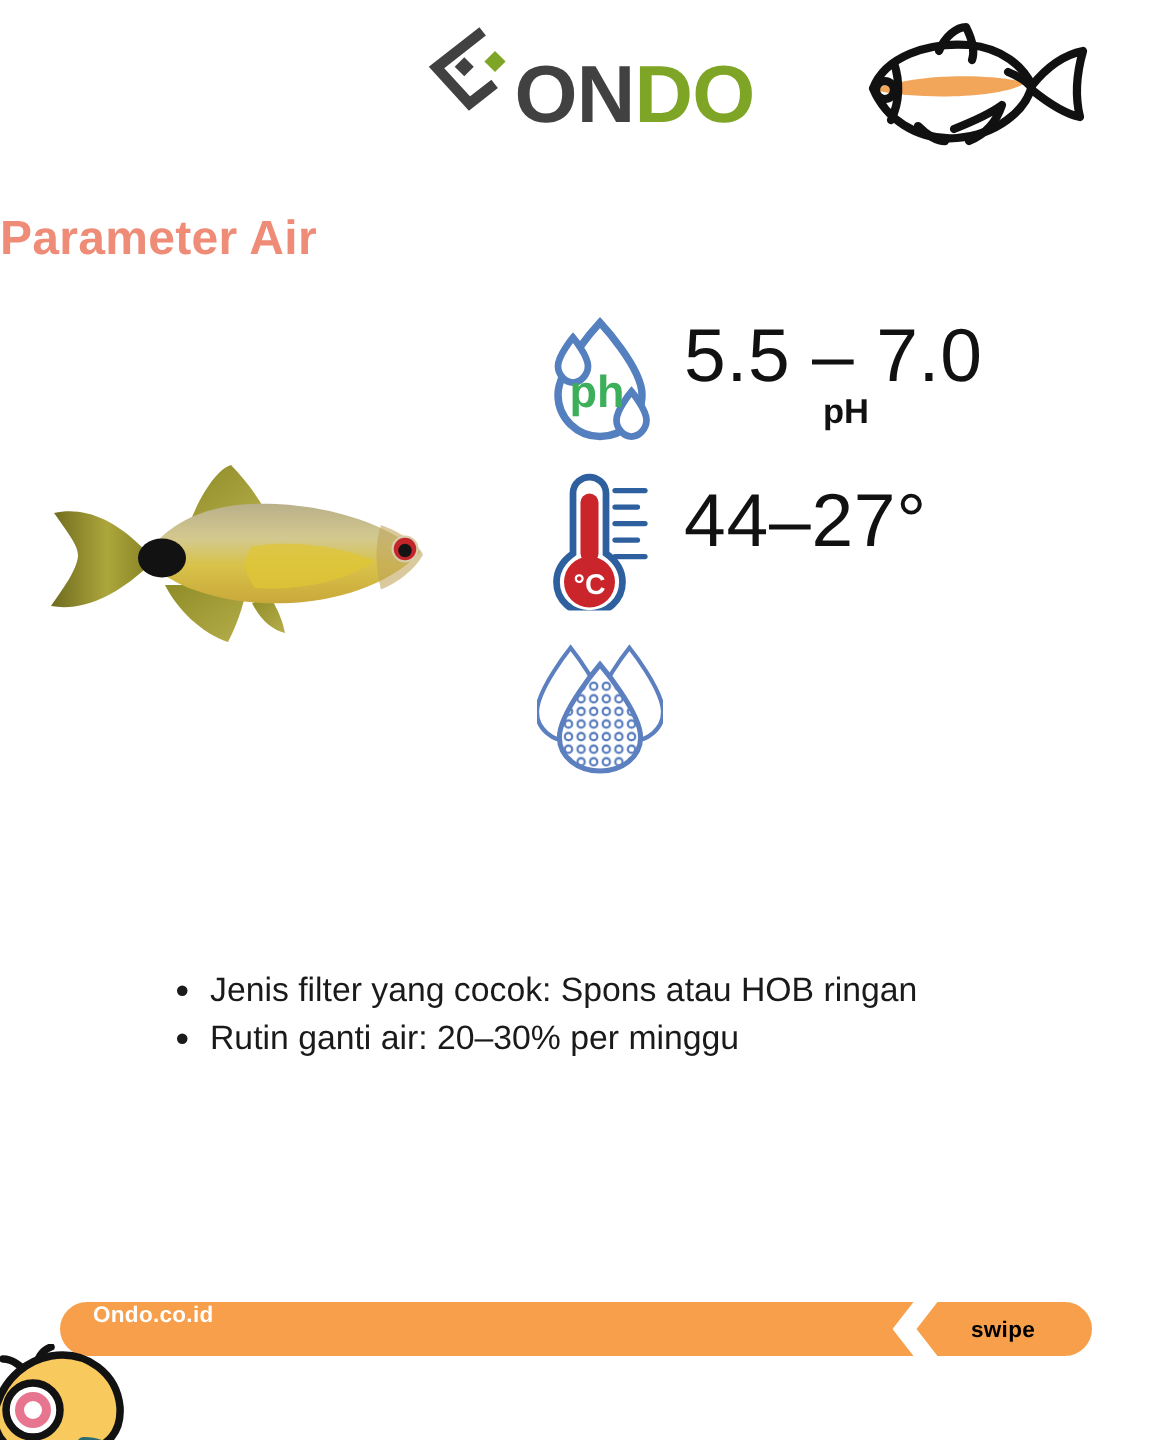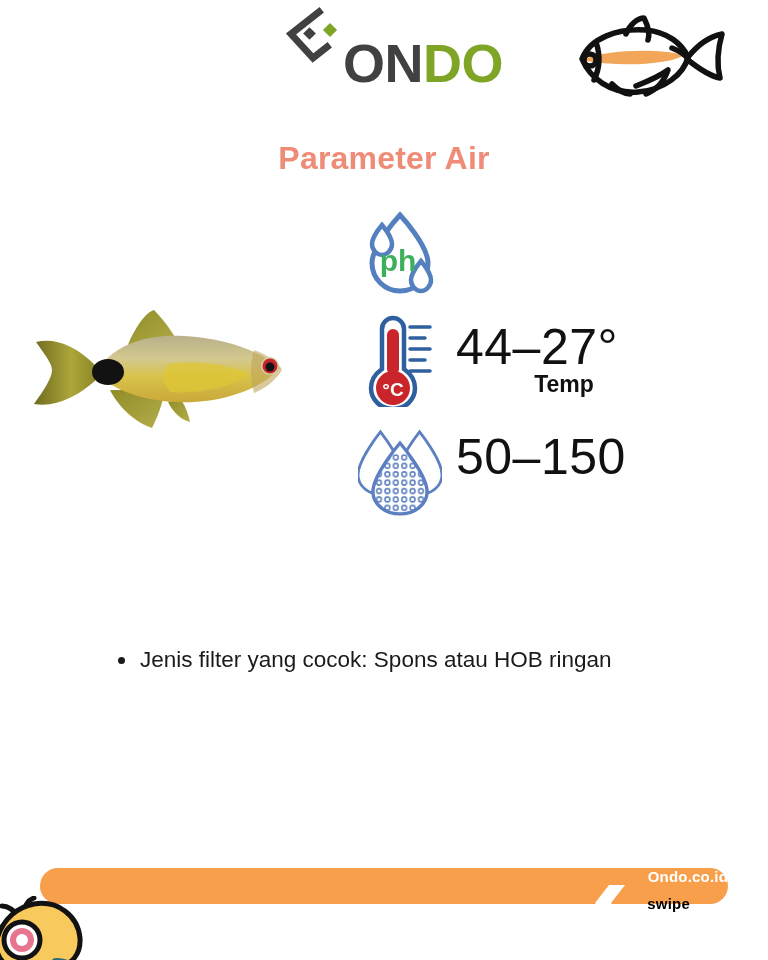--- a/index.html
+++ b/index.html
@@ -21,21 +21,21 @@
     position: absolute;
     top: 0; left: 0;
     width: 768px;
     height: 118px;
   }
   .brand {
     position: absolute;
     left: 283px;
     top: 22px;
     display: flex;
-    align-items: flex-start;
+    align-items: center;
     gap: 4px;
   }
   .brand-mark {
     width: 62px;
     height: 62px;
     display: block;
     margin-top: -16px;
     margin-right: -6px;
   }
   .wordmark {
@@ -55,21 +55,20 @@
     width: 172px;
     height: 92px;
   }
 
   
   .page-title {
     position: absolute;
     top: 140px;
     left: 0;
     width: 768px;
-    text-align: center;
     font-size: 32px;
     font-weight: 700;
     color: #EE8C77;
     letter-spacing: 0.2px;
   }
 
   
   .fish-photo {
     position: absolute;
     left: 18px;
@@ -152,23 +151,22 @@
   
   .bottom-bar {
     position: absolute;
     left: 40px;
     top: 868px;
     width: 688px;
     height: 36px;
     background: #F79F4A;
     border-radius: 18px;
     display: flex;
-    align-items: flex-end;
+    align-items: flex-start;
     justify-content: space-between;
-    flex-direction: column;
   }
   .bar-site {
     font-size: 15px;
     font-weight: 700;
     color: #ffffff;
     padding-left: 22px;
     letter-spacing: 0.2px;
   }
   .bar-right {
     display: flex;
@@ -290,20 +288,24 @@
       <svg viewBox="0 0 84 92" width="84" height="92">
 
         <path d="M42 10 C42 10 70 40 70 58 C70 74 57 86 42 86 C27 86 14 74 14 58 C14 40 42 10 42 10 Z" fill="none" stroke="#5580BF" stroke-width="5"></path>
 
         <path d="M24 20 C24 20 34 32 34 39 C34 45 29 50 24 50 C19 50 14 45 14 39 C14 32 24 20 24 20 Z" fill="#ffffff" stroke="#5580BF" stroke-width="4.5"></path>
 
         <path d="M63 56 C63 56 73 68 73 75 C73 81 68 86 63 86 C58 86 53 81 53 75 C53 68 63 56 63 56 Z" fill="#ffffff" stroke="#5580BF" stroke-width="4.5"></path>
         <text x="40" y="66" text-anchor="middle" font-family="Liberation Sans, sans-serif" font-size="30" font-weight="700" fill="#3CAF5A">ph</text>
       </svg>
     </div>
+    <div class="param-text">
+      <div class="param-value">5.5 – 7.0</div>
+      <div class="param-label">pH</div>
+    </div>
   </div>
 
   <div class="param-row">
     <div class="param-icon">
       <svg viewBox="0 0 84 92" width="84" height="92">
 
         <path d="M24 14 C24 7 30 3 35 3 C40 3 46 7 46 14 L46 54 C53 59 57 66 57 73 C57 85 47 94 35 94 C23 94 13 85 13 73 C13 66 17 59 24 54 Z" fill="#ffffff" stroke="#2E5F9E" stroke-width="4.5"></path>
 
         <rect x="29" y="14" width="12" height="46" rx="6" fill="#C9252B"></rect>
 
@@ -314,21 +316,20 @@
           <line x1="52" y1="12" x2="72" y2="12"></line>
           <line x1="52" y1="23" x2="67" y2="23"></line>
           <line x1="52" y1="34" x2="72" y2="34"></line>
           <line x1="52" y1="45" x2="67" y2="45"></line>
           <line x1="52" y1="56" x2="72" y2="56"></line>
         </g>
       </svg>
     </div>
     <div class="param-text">
       <div class="param-value">44–27°</div>
-      <div class="param-label">Temp</div>
     </div>
   </div>
 
   <div class="param-row">
     <div class="param-icon">
       <svg viewBox="0 0 90 92" width="90" height="92">
         <defs>
           <pattern id="dots" width="9" height="9" patternUnits="userSpaceOnUse">
             <circle cx="4.5" cy="4.5" r="2.6" fill="none" stroke="#5C7FBF" stroke-width="1.6"></circle>
           </pattern>
@@ -341,27 +342,27 @@
 
         <path d="M66 4 C66 4 90 34 90 50 C90 62 79 71 66 71 C53 71 42 62 42 50 C42 34 66 4 66 4 Z" fill="#ffffff" stroke="#5C7FBF" stroke-width="3"></path>
 
         <path d="M45 16 C45 16 74 50 74 68 C74 82 61 92 45 92 C29 92 16 82 16 68 C16 50 45 16 45 16 Z" fill="#ffffff" stroke="#5C7FBF" stroke-width="3.6"></path>
         <g clip-path="url(#frontDropClip)">
           <rect x="18" y="28" width="56" height="62" fill="url(#dots)"></rect>
         </g>
       </svg>
     </div>
     <div class="param-text">
-      <div class="param-value">50–150</div>
     </div>
   </div>
 </div>
 
 <ul class="notes">
   <li>Jenis filter yang cocok: Spons atau HOB ringan</li>
+  <li>Rutin ganti air: 20–30% per minggu</li>
 </ul>
 
 <div class="bottom-bar">
   <div class="bar-site">Ondo.co.id</div>
   <div class="bar-right">
     <svg class="bar-chevron" viewBox="0 0 30 36">
       <path d="M30 0 L14 0 L0 18 L14 36 L30 36 L16 18 Z" fill="#ffffff"></path>
     </svg>
     <div class="bar-swipe">swipe</div>
   </div>

